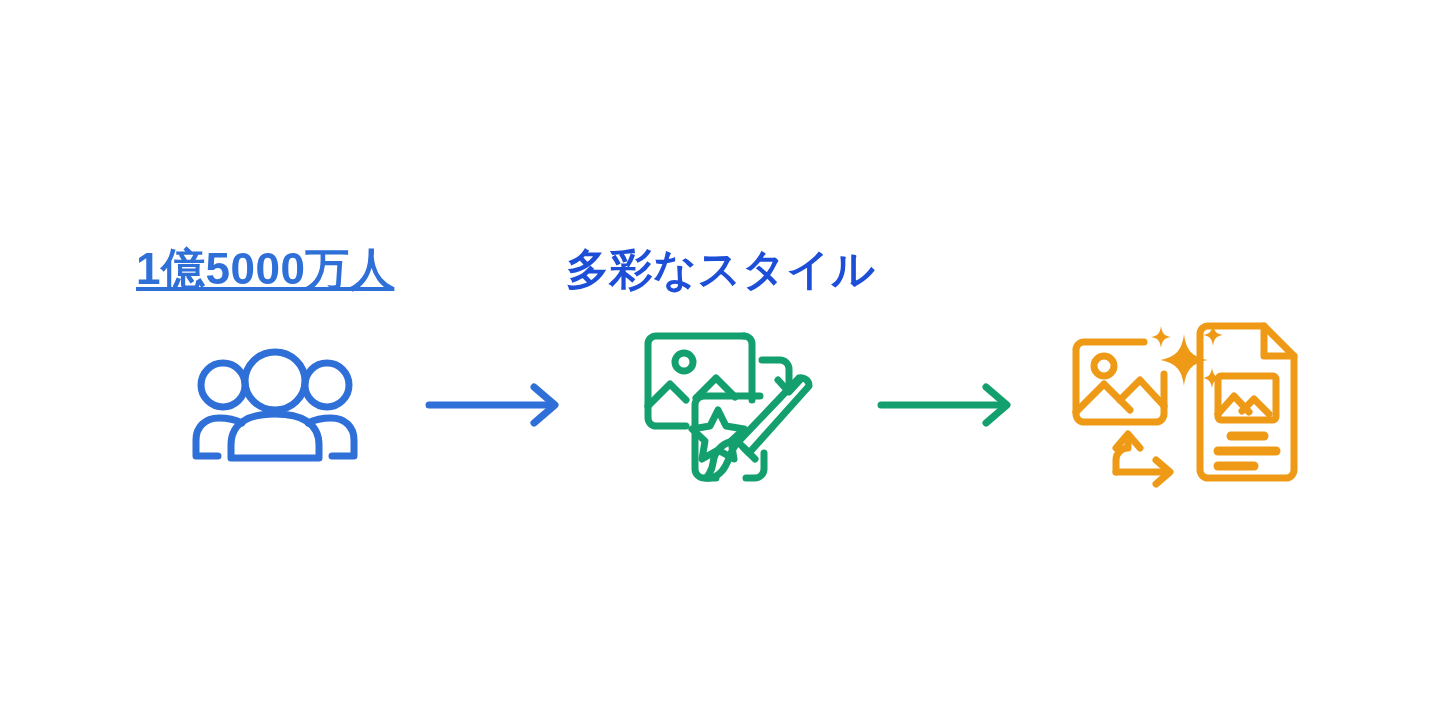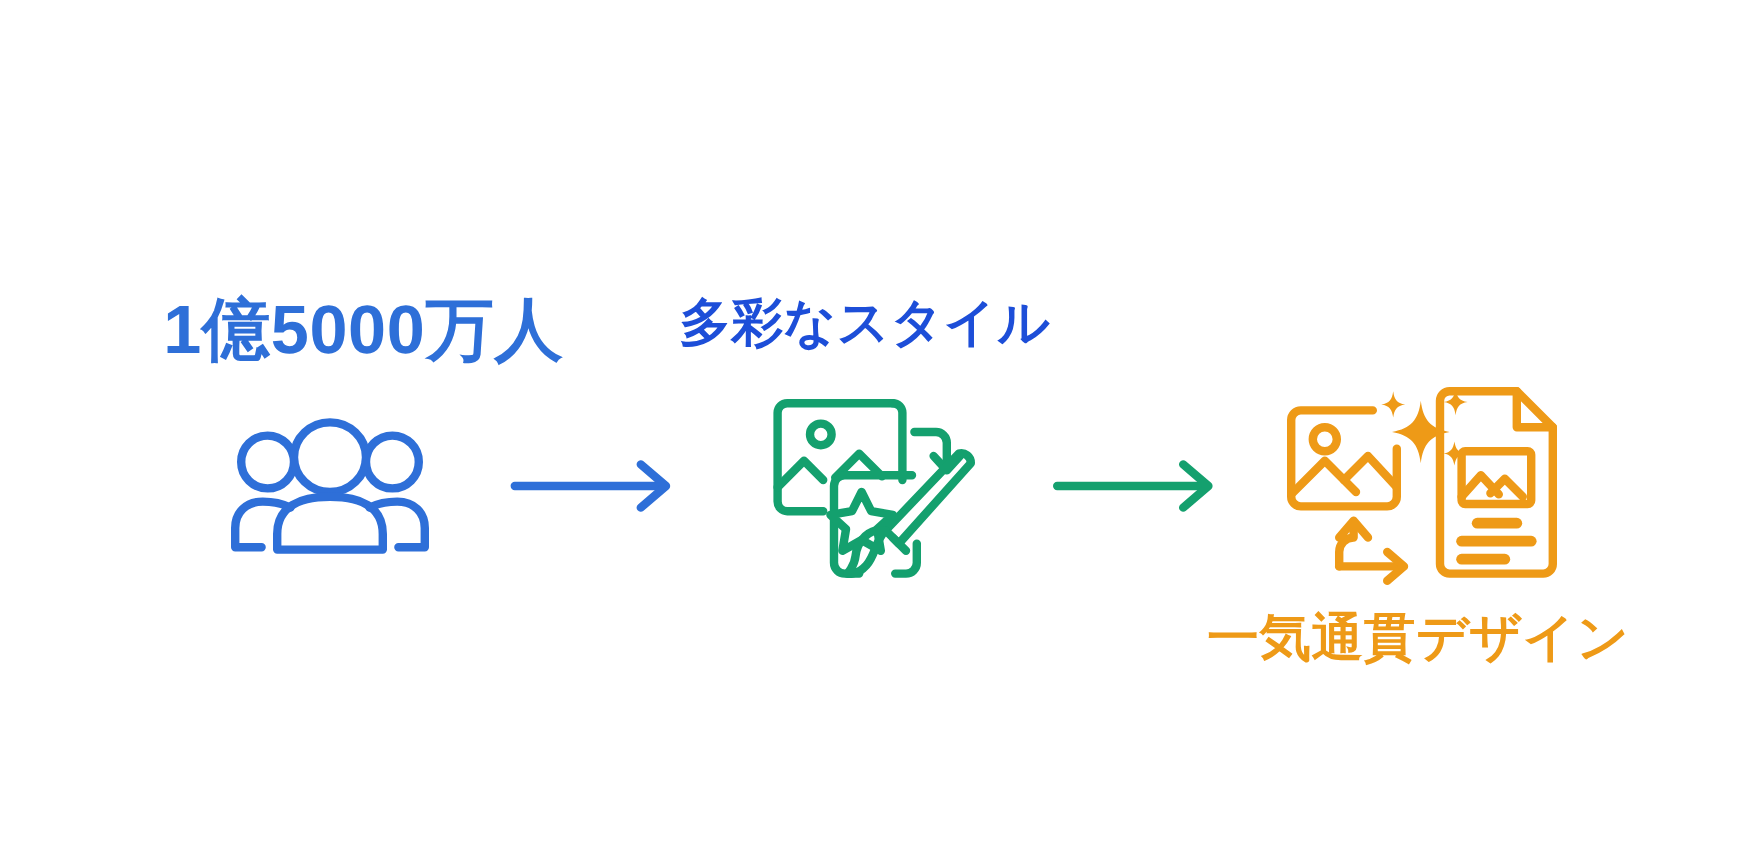--- a/index.html
+++ b/index.html
@@ -27,22 +27,23 @@
     position: absolute;
     font-weight: bold;
     white-space: nowrap;
     letter-spacing: 0.5px;
     line-height: 1;
     user-select: none;
   }
   .label-audience {
     left: 136px;
     top: 247px;
-    font-size: 57px;
+    font-size: 44px;
     color: #2E6FD8;
+    text-decoration: underline;
   }
   .label-styles {
     left: 566px;
     top: 248px;
     font-size: 43px;
     color: #1d4ed8;
   }
   .label-output {
     left: 1006px;
     top: 511px;
@@ -164,15 +165,14 @@
       <rect x="150" y="64" width="58" height="44" rx="3"></rect>
       <path d="M 150 102 L 166 84 L 181 100"></path>
       <path d="M 174 99 L 186 87 L 201 102"></path>
 
       <line x1="163" y1="124" x2="196" y2="124" stroke-width="9"></line>
       <line x1="150" y1="139" x2="208" y2="139" stroke-width="9"></line>
       <line x1="150" y1="154" x2="186" y2="154" stroke-width="9"></line>
     </svg>
   </div>
 
-  <div class="stage-label label-output">一気通貫デザイン</div>
 
 </div>
 
 </body></html>

